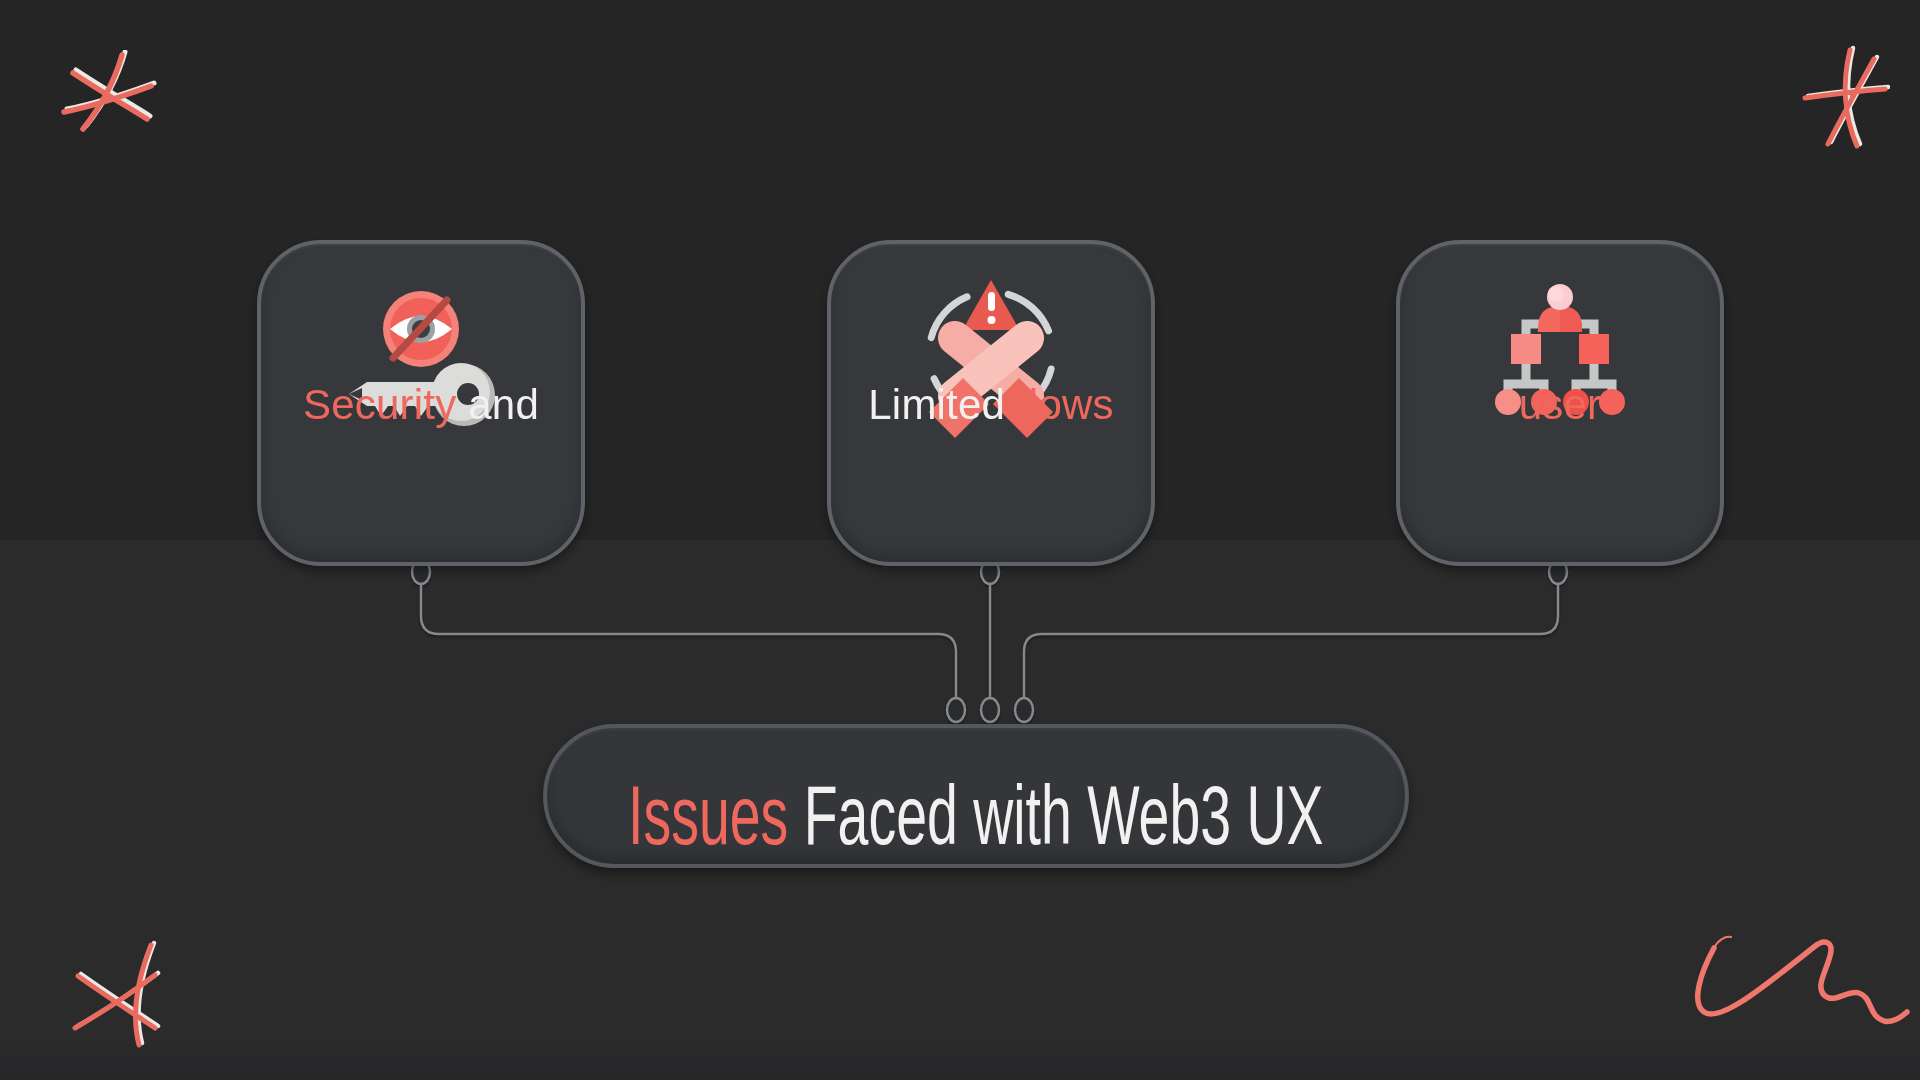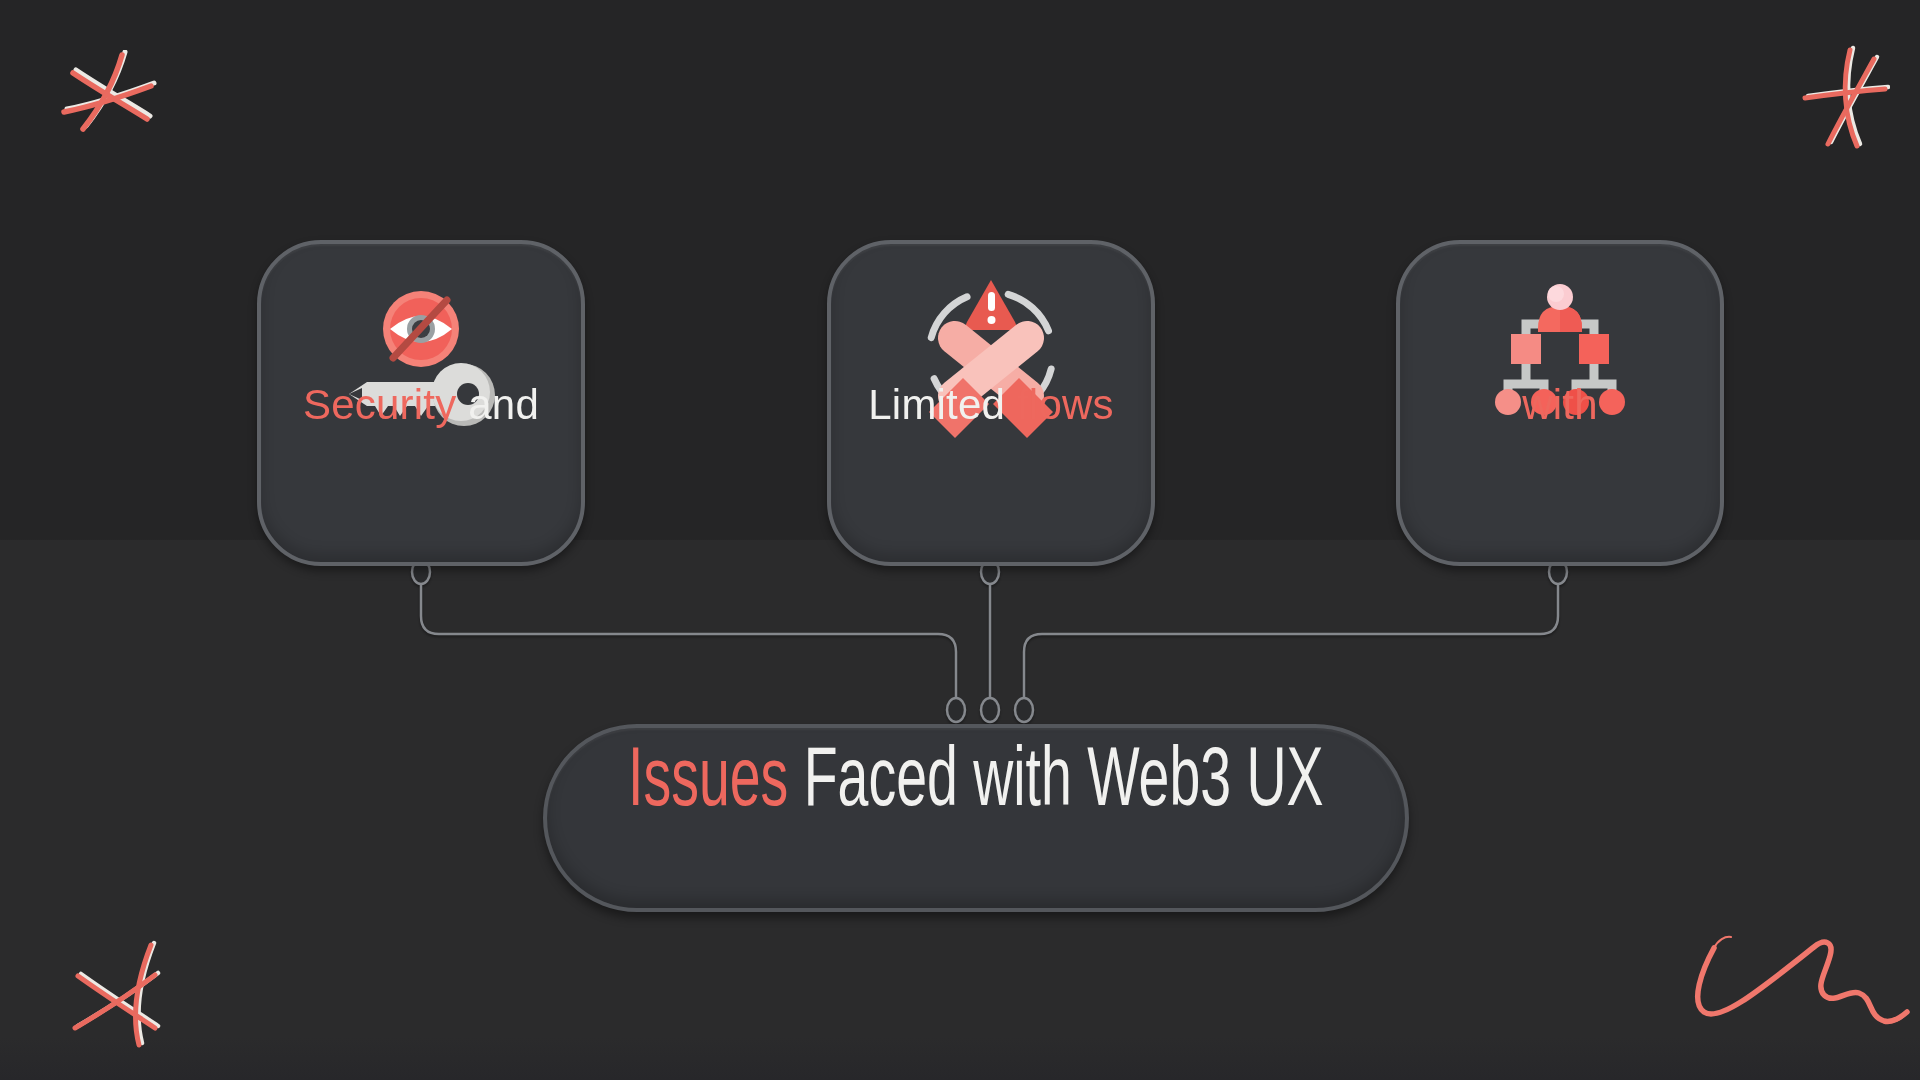--- a/index.html
+++ b/index.html
@@ -30,25 +30,25 @@
   .card-3{left:1396px;}
   .card-icon{position:absolute;left:50%;transform:translateX(-50%);}
   .card-label{
     position:absolute;left:0;right:0;bottom:22px;
     text-align:center;font-size:42px;line-height:54px;
     letter-spacing:.2px;white-space:pre;
   }
   .conn{position:absolute;left:0;top:0;filter:drop-shadow(0 2px 1px rgba(0,0,0,.35));}
 
   .title-pill{
-    position:absolute;left:543px;top:724px;width:866px;height:188px;
+    position:absolute;left:543px;top:724px;width:866px;height:144px;
     background:var(--pill-fill,#34363a);
     border:4px solid var(--pill-border,#54575c);
     border-radius:98px;box-sizing:border-box;
-    display:flex;align-items:flex-start;justify-content:center;
+    display:flex;align-items:flex-end;justify-content:center;
     box-shadow:0 6px 10px rgba(0,0,0,.4),
                inset 0 2px 2px rgba(255,255,255,.05),
                inset 0 -8px 14px rgba(0,0,0,.2);
   }
   .title-text{
     display:inline-block;transform:scaleX(.66);transform-origin:50% 50%;
     font-size:84px;font-weight:500;white-space:pre;letter-spacing:0;
   }
   .doodle{position:absolute;}
 </style>
@@ -124,21 +124,21 @@
       <circle cx="16" cy="118" r="13" fill="#f58f88"></circle>
       <circle cx="52" cy="118" r="13" fill="#f4625a"></circle>
       <circle cx="84" cy="118" r="13" fill="#ef5048"></circle>
       <circle cx="120" cy="118" r="13" fill="#f4635b"></circle>
       <path d="M 46 44 Q 46 22 68 22 Q 90 22 90 44 L 90 48 L 46 48 Z" fill="#f4695f"></path>
       <path d="M 68 22 Q 90 22 90 44 L 90 48 L 68 48 Z" fill="#ef5b54"></path>
       <circle cx="68" cy="13" r="13" fill="#fbccd1"></circle>
       <circle cx="64" cy="10" r="8" fill="#fdd9dd"></circle>
     </svg>
     <div class="card-label">
-      <div><span class="c-accent">with</span></div>
+      <div><span class="c-accent">user</span></div>
     </div>
   </div>
 
   <div class="title-pill">
     <span class="title-text"><span class="c-accent">Issues</span><span class="c-white"> Faced with Web3 UX</span></span>
   </div>
 
   <svg class="doodle" style="left:58px;top:50px" width="100" height="95" viewBox="0 0 100 95" fill="none" stroke-linecap="round">
     <g stroke="#ece9e4" stroke-width="5" transform="translate(3,-3)">
       <path d="M 64 5 C 56 33 40 60 25 79"></path>

